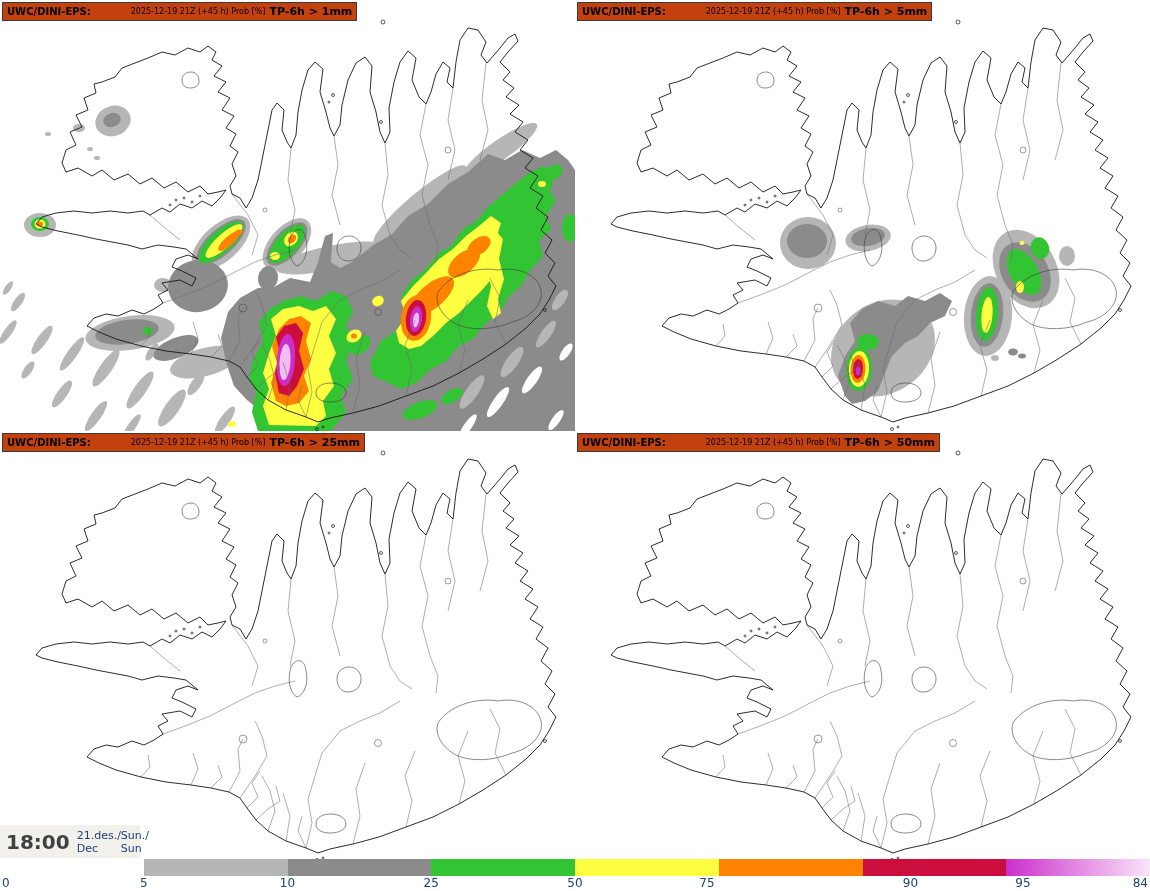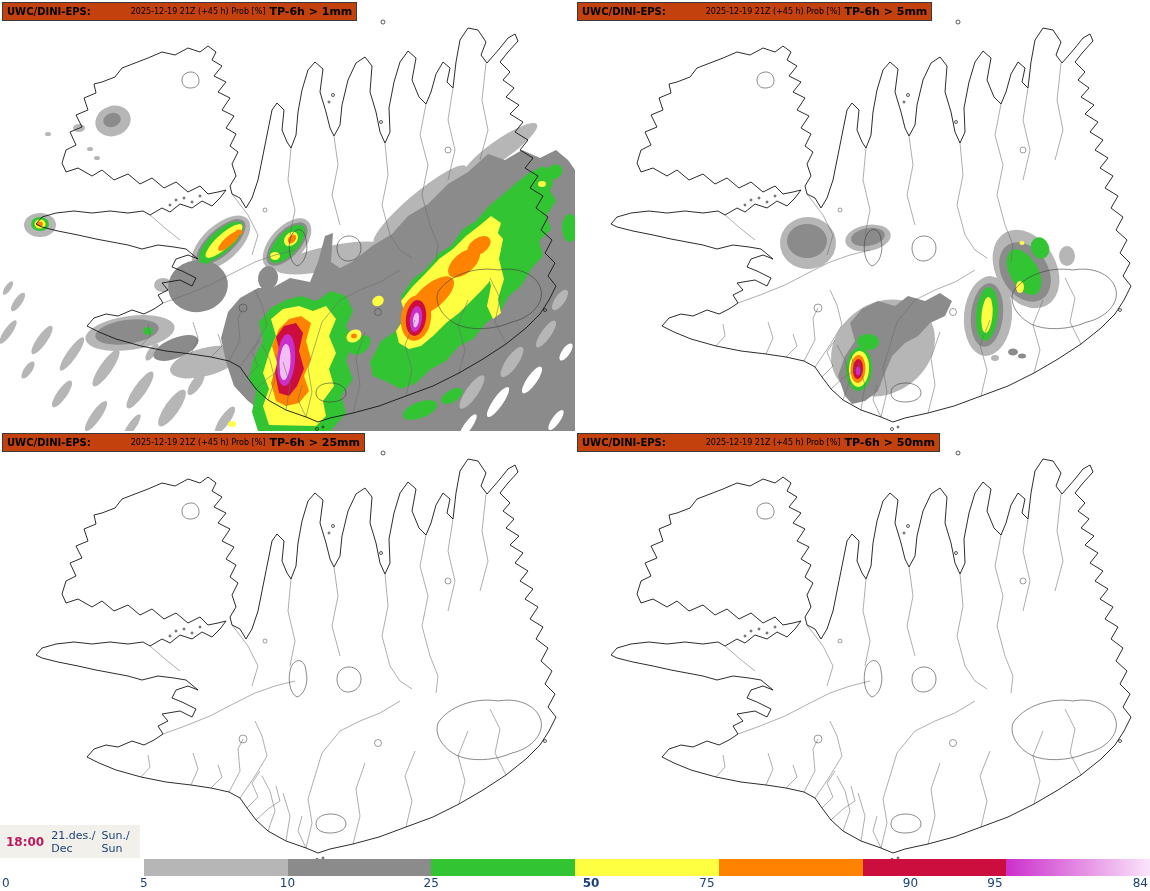--- a/index.html
+++ b/index.html
@@ -9,21 +9,21 @@
   #panel-0{left:0;top:0;} #panel-1{left:575px;top:0;}
   #panel-2{left:0;top:431px;} #panel-3{left:575px;top:431px;}
   .map{position:absolute;left:0;top:0;width:575px;height:431px;display:block;}
   .titlebox{position:absolute;left:2px;top:2px;background:#c2410c;border:1px solid #3a3a3a;
     padding:0 4px;height:17px;display:flex;align-items:center;gap:4px;white-space:nowrap;z-index:3;}
   .model{font-weight:bold;font-size:10px;color:#000;}
   .run{font-size:8px;color:#000;margin-left:36px;}
   .thr{font-weight:bold;font-size:11px;color:#000;}
   .clock{position:absolute;left:0;top:825px;width:140px;height:33px;background:#f1f0ea;
     display:flex;align-items:center;z-index:6;}
-  .time{font-size:12px;font-weight:bold;color:#be185d;margin:0 7px 0 6px;}
+  .time{font-size:20px;font-weight:bold;color:#404040;margin:0 7px 0 6px;}
   .datecol{display:flex;flex-direction:row;font-size:11px;font-weight:normal;color:#1c4077;line-height:13px;}
   .colorbar{position:absolute;left:0;top:859px;width:1150px;height:32px;z-index:5;}
   .bar{display:flex;height:17px;width:1150px;}
   .bar .seg{flex:1;}
   .ticks{position:relative;height:15px;font-size:12px;color:#1c4077;}
   .ticks span{position:absolute;top:0;transform:translateX(-50%);}
 </style>
 </head>
 <body>
 
@@ -432,21 +432,21 @@
         <div class="seg" style="background: rgb(255, 255, 66);"></div>
         <div class="seg" style="background: rgb(255, 130, 0);"></div>
         <div class="seg" style="background: rgb(203, 14, 62);"></div>
         <div class="seg" style="background: linear-gradient(to right, rgb(203, 47, 203), rgb(251, 228, 251));"></div>
       </div>
     <div class="ticks" id="cticks">
         <span style="left: 2px; transform: none;">0</span>
         <span style="left: 143.75px;">5</span>
         <span style="left: 287.5px;">10</span>
         <span style="left: 431.25px;">25</span>
-        <span style="left: 591px; font-weight: bold;">50</span>
+        <span style="left: 575px;">50</span>
         <span style="left: 707px;">75</span>
         <span style="left: 862.5px; margin-left: 48px;">90</span>
-        <span style="left: 995px; text-align: center;">95</span>
+        <span style="left: 1023px; text-align: center;">95</span>
         <span style="left: 1148px; transform: translateX(-100%);">84</span>
       </div>
   </div>
 
 </div>
 
 </body></html>

